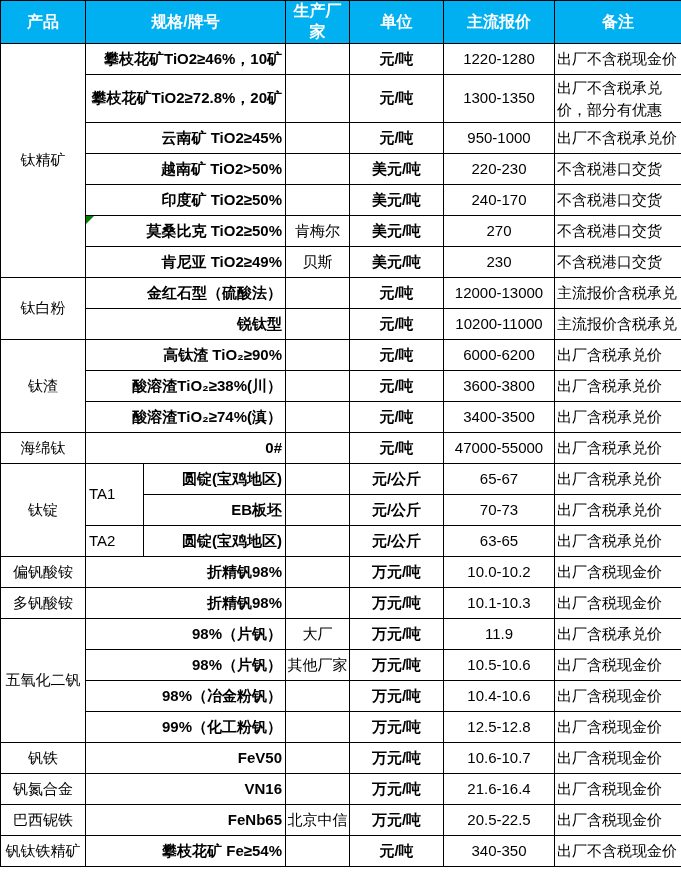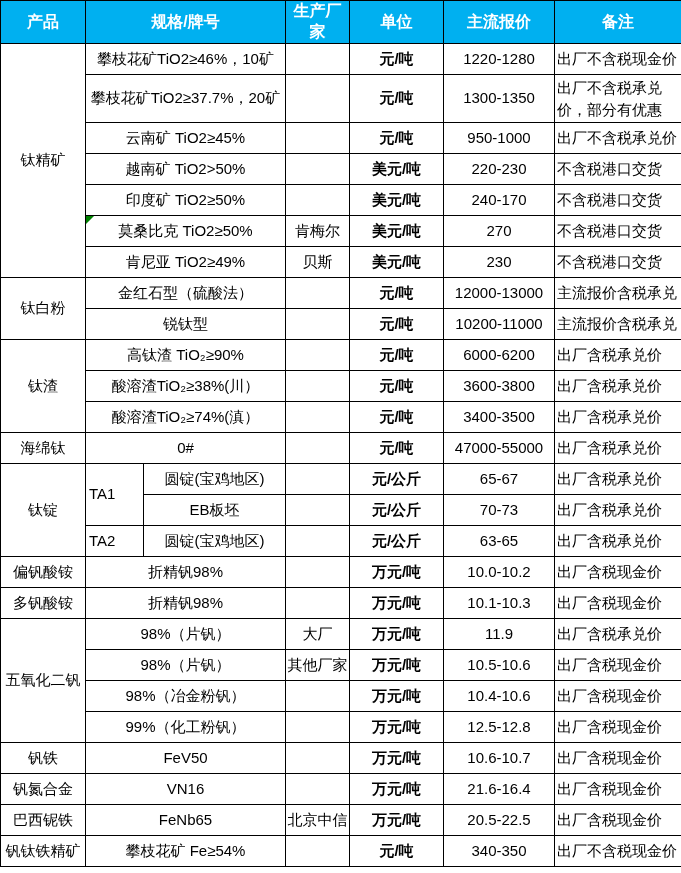--- a/index.html
+++ b/index.html
@@ -17,21 +17,21 @@
   table{border-collapse:collapse;table-layout:fixed;width:681px;}
   th,td{border:1px solid var(--border);overflow:hidden;vertical-align:middle;}
   thead th{
     background:var(--header-bg);color:var(--header-text);
     font-weight:bold;font-size:16px;height:29px;text-align:center;padding:0 2px;
   }
   td{font-size:15px;padding:1px 3px;height:28px;line-height:1.25;}
   tr.tall td{height:45px;}
   .c-product{text-align:center;padding:1px 1px;}
   .c-grade{text-align:left;}
-  .c-spec{text-align:center;}
+  .c-spec{text-align:right;font-weight:bold;}
   .c-manufacturer{text-align:center;padding:1px 1px;}
   .c-unit{text-align:center;font-weight:bold;}
   .c-price{text-align:center;}
   .c-note{text-align:left;padding:1px 2px;line-height:1.45;}
   .flag-cell{position:relative;}
   .flag{
     position:absolute;top:0;left:0;width:0;height:0;
     border-top:8px solid var(--flag-green);border-right:8px solid transparent;
   }
 </style>
@@ -61,21 +61,21 @@
   <tbody id="tbody">
       <tr>
         <td class="c-product" rowspan="7">钛精矿</td>
         <td class="c-spec" colspan="2">攀枝花矿TiO2≥46%，10矿</td>
         <td class="c-manufacturer"></td>
         <td class="c-unit">元/吨</td>
         <td class="c-price">1220-1280</td>
         <td class="c-note">出厂不含税现金价</td>
       </tr>
       <tr class="tall">
-        <td class="c-spec" colspan="2">攀枝花矿TiO2≥37.7%，20矿</td>
+        <td class="c-spec" colspan="2">攀枝花矿TiO2≥72.8%，20矿</td>
         <td class="c-manufacturer"></td>
         <td class="c-unit">元/吨</td>
         <td class="c-price">1300-1350</td>
         <td class="c-note">出厂不含税承兑价，部分有优惠</td>
       </tr>
       <tr>
         <td class="c-spec" colspan="2">云南矿 TiO2≥45%</td>
         <td class="c-manufacturer"></td>
         <td class="c-unit">元/吨</td>
         <td class="c-price">950-1000</td>

